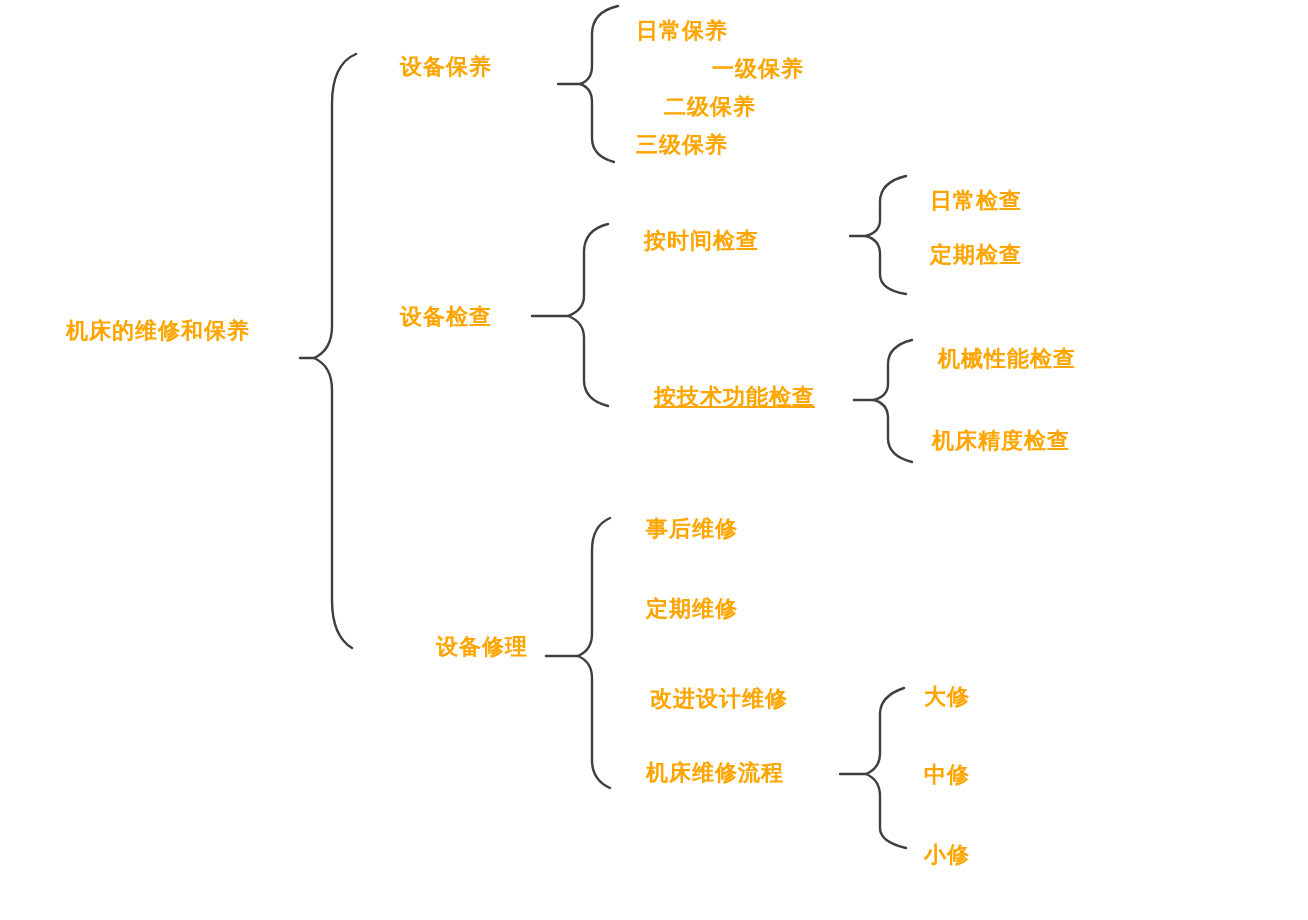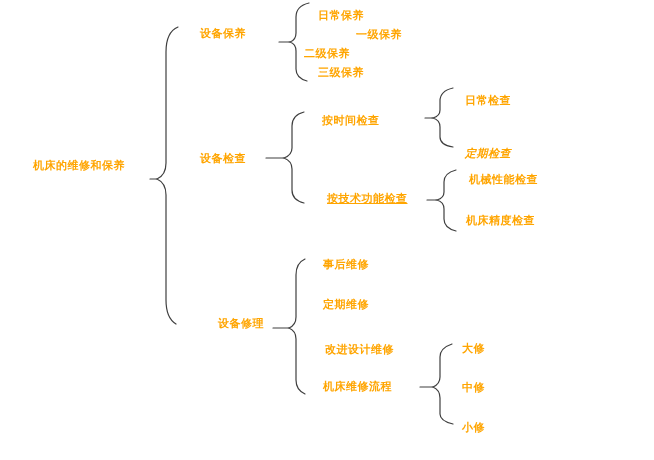--- a/index.html
+++ b/index.html
@@ -65,27 +65,27 @@
 
     <path d="M 420,387 L 433,387"></path>
     <path d="M 452,344 Q 440,348 440,357 L 440,377 Q 440,384 433,387 Q 440,390 440,398 L 440,414 Q 440,421 453,424"></path>
   </svg>
 
   <span class="node" style="left:33px; top:158px;">机床的维修和保养</span>
 
   <span class="node" style="left:200px; top:26px;">设备保养</span>
   <span class="node" style="left:318px; top:8px;">日常保养</span>
   <span class="node" style="left:318px; top:27px;margin-left:38px;">一级保养</span>
-  <span class="node" style="left:304px; top:46px;">二级保养</span>
+  <span class="node" style="left:332px; top:46px;">二级保养</span>
   <span class="node" style="left:318px; top:65px;">三级保养</span>
 
   <span class="node" style="left:200px; top:151px;">设备检查</span>
   <span class="node" style="left:322px; top:113px;">按时间检查</span>
   <span class="node" style="left:465px; top:93px;">日常检查</span>
-  <span class="node" style="left:465px; top:146px;font-style:italic;">定期检查</span>
+  <span class="node" style="left:465px; top:120px;">定期检查</span>
   <span class="node" style="left:327px; top:191px;text-decoration:underline;">按技术功能检查</span>
   <span class="node" style="left:469px; top:172px;">机械性能检查</span>
   <span class="node" style="left:466px; top:213px;">机床精度检查</span>
 
   <span class="node" style="left:199px; top:316px;margin-left:19px;">设备修理</span>
   <span class="node" style="left:323px; top:257px;">事后维修</span>
   <span class="node" style="left:323px; top:297px;">定期维修</span>
   <span class="node" style="left:325px; top:342px;">改进设计维修</span>
   <span class="node" style="left:323px; top:379px;">机床维修流程</span>
   <span class="node" style="left:462px; top:341px;">大修</span>

